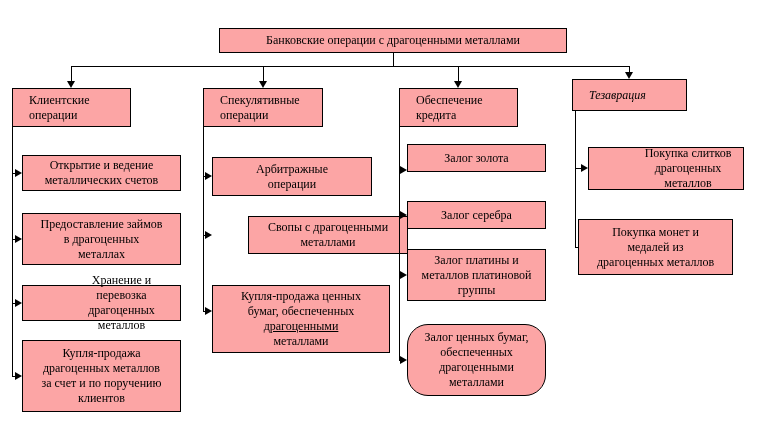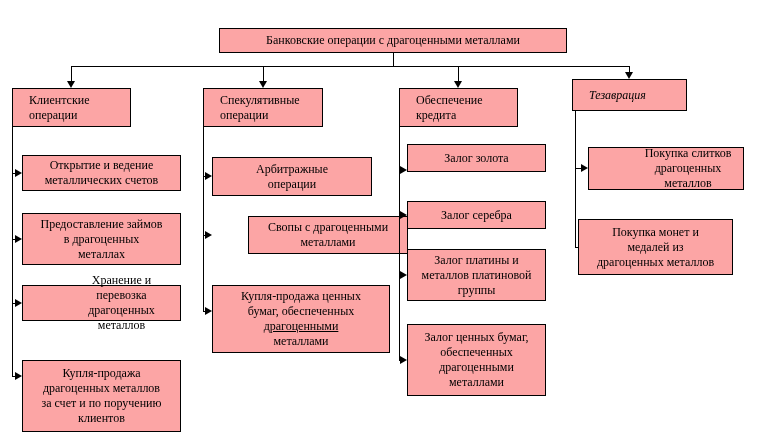--- a/index.html
+++ b/index.html
@@ -65,21 +65,21 @@
   <div class="hline" style="left:12px; top:376px; width:3px;"></div>
   <div class="ar" style="left:15px; top:372px;"></div>
 
   <div class="box" style="left:22px; top:155px; width:159px; height:36px;">Открытие и ведение
 металлических счетов</div>
   <div class="box" style="left:22px; top:213px; width:159px; height:52px;">Предоставление займов
 в драгоценных
 металлах</div>
   <div class="box" style="left:22px; top:285px; width:159px; height:36px;padding-left:44px;">Хранение и перевозка
 драгоценных металлов</div>
-  <div class="box" style="left:22px; top:360px; width:159px; height:72px;">Купля-продажа
+  <div class="box" style="left:22px; top:340px; width:159px; height:72px;">Купля-продажа
 драгоценных металлов
 за счет и по поручению
 клиентов</div>
 
   <div class="vline" style="left:203px; top:127px; height:184px;"></div>
   <div class="hline" style="left:203px; top:176px; width:2px;"></div>
   <div class="ar" style="left:205px; top:172px;"></div>
   <div class="hline" style="left:203px; top:235px; width:2px;"></div>
   <div class="ar" style="left:205px; top:231px;"></div>
   <div class="hline" style="left:203px; top:311px; width:2px;"></div>
@@ -102,21 +102,21 @@
   <div class="hline" style="left:399px; top:275px; width:1px;"></div>
   <div class="ar" style="left:400px; top:271px;"></div>
   <div class="hline" style="left:399px; top:360px; width:1px;"></div>
   <div class="ar" style="left:400px; top:356px;"></div>
 
   <div class="box" style="left:407px; top:144px; width:139px; height:28px;">Залог золота</div>
   <div class="box" style="left:407px; top:201px; width:139px; height:28px;">Залог серебра</div>
   <div class="box" style="left:407px; top:249px; width:139px; height:52px;">Залог платины и
 металлов платиновой
 группы</div>
-  <div class="box" style="left:407px; top:324px; width:139px; height:72px;">Залог ценных бумаг,
+  <div class="box" style="left:407px; top:324px; width:139px; height:72px;border-radius:21px;">Залог ценных бумаг,
 обеспеченных
 драгоценными
 металлами</div>
 
   <div class="vline" style="left:575px; top:111px; height:136px;"></div>
   <div class="hline" style="left:575px; top:168px; width:6px;"></div>
   <div class="ar" style="left:581px; top:164px;"></div>
   <div class="hline" style="left:575px; top:247px; width:6px;"></div>
   <div class="ar" style="left:581px; top:243px;"></div>
 

